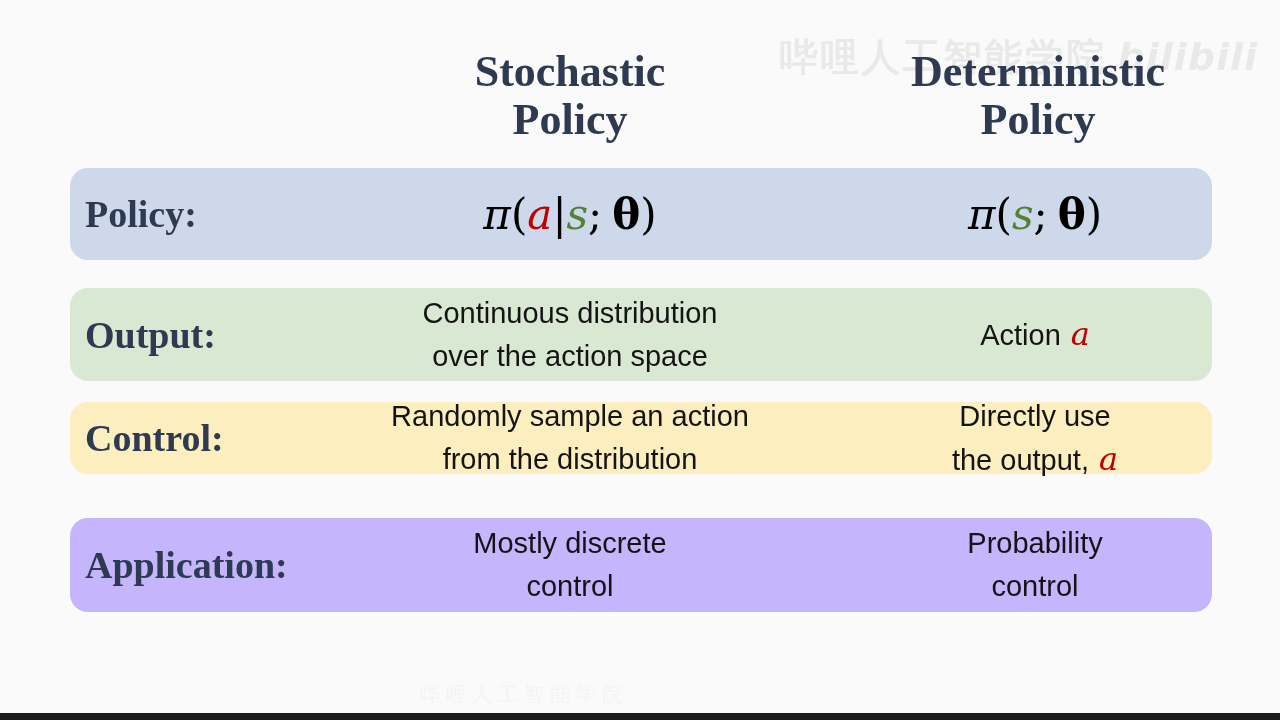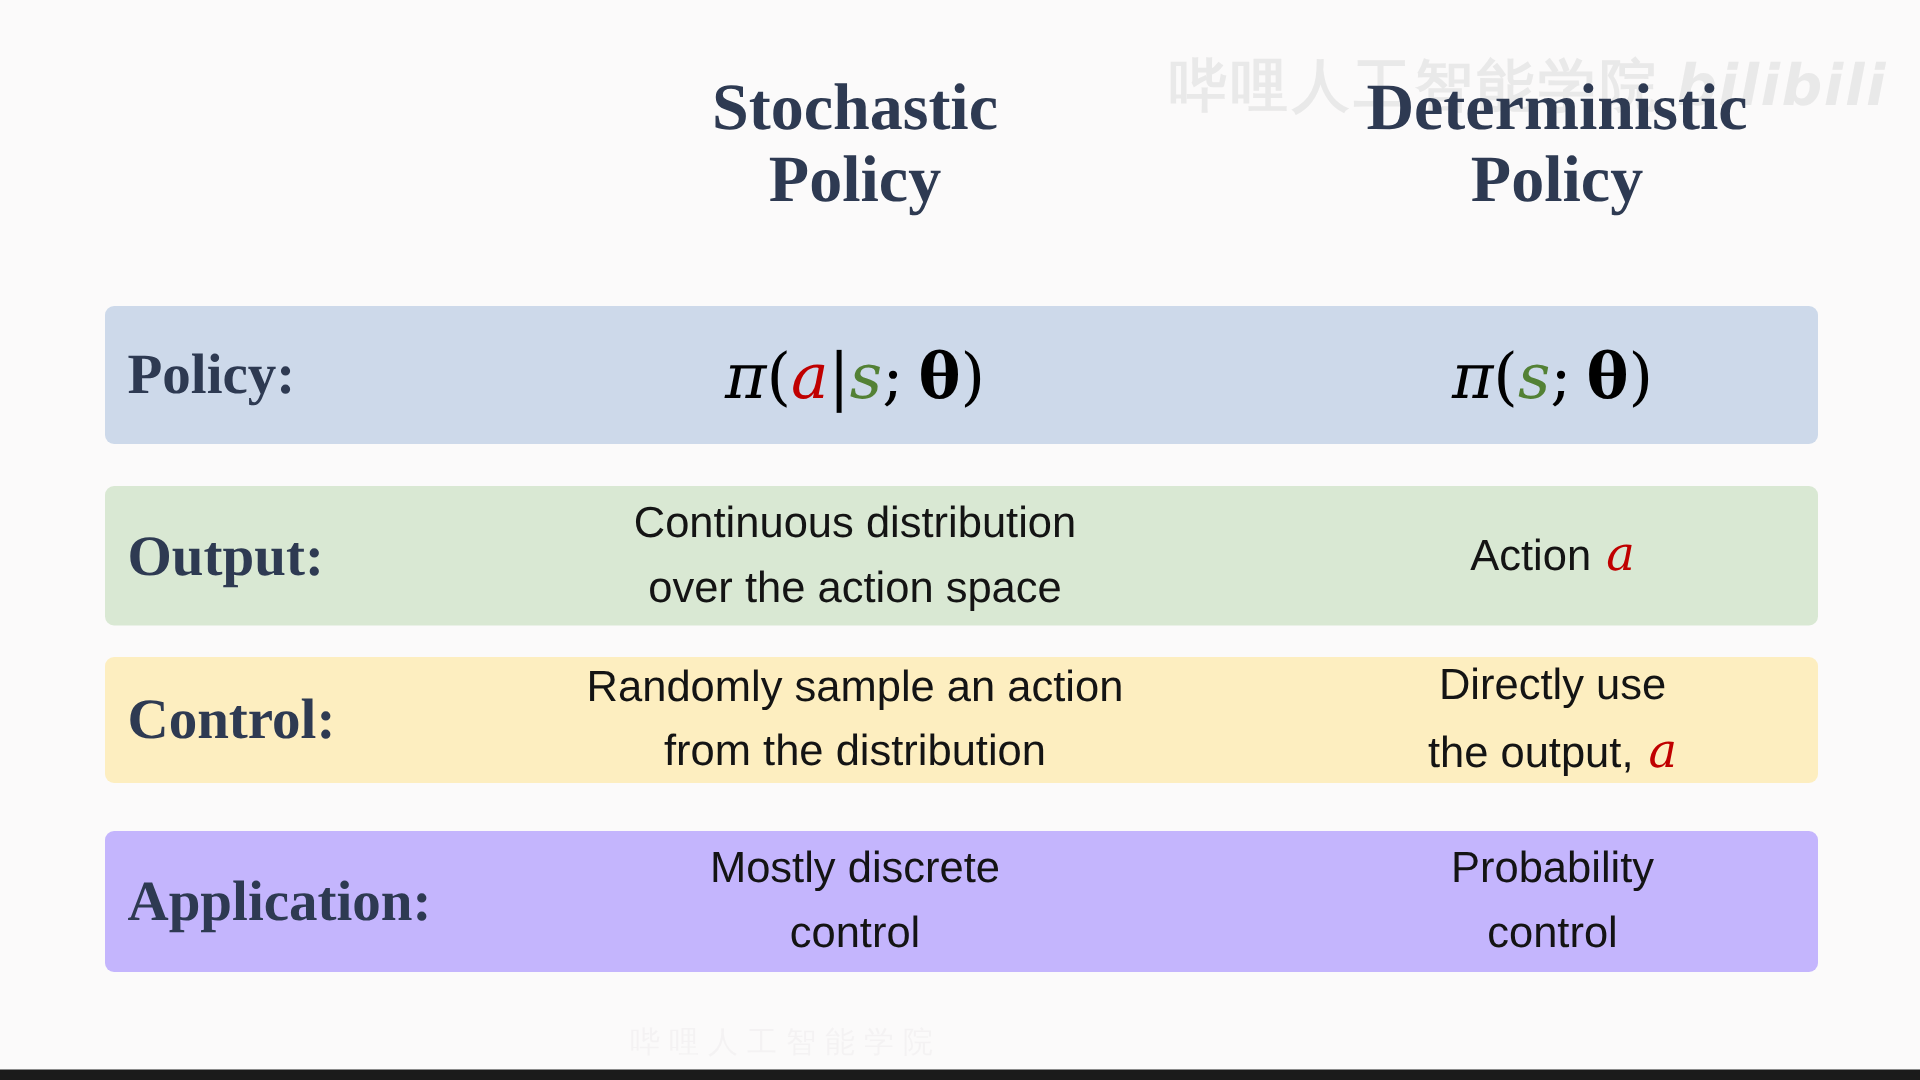--- a/index.html
+++ b/index.html
@@ -31,26 +31,25 @@
     position:absolute; top:48px; text-align:center;
     font-family:"Liberation Serif", serif; font-weight:700;
     font-size:44px; line-height:48px; color:#2e3a52;
   }
   .col-header.c1 { left:420px; width:300px; }
   .col-header.c2 { left:878px; width:320px; }
 
   
   .row {
     position:absolute; left:70px; width:1142px;
-    border-radius:6px;
-    margin-top:36px;
+    border-radius:18px;
   }
   .row-policy      { top:168px; height:92px; background:#cdd9ea; }
   .row-output      { top:288px; height:93px; background:#d9e8d3; }
-  .row-control     { top:402px; height:84px; background:#fdeec0; }
+  .row-control     { top:402px; height:72px; background:#fdeec0; }
   .row-application { top:518px; height:94px; background:#c4b5fd; }
 
   .row-label {
     position:absolute; left:15px; top:0; height:100%;
     display:flex; align-items:center;
     font-family:"Liberation Serif", serif; font-weight:700;
     font-size:38px; color:#2e3a52; white-space:nowrap;
   }
 
   .cell {

